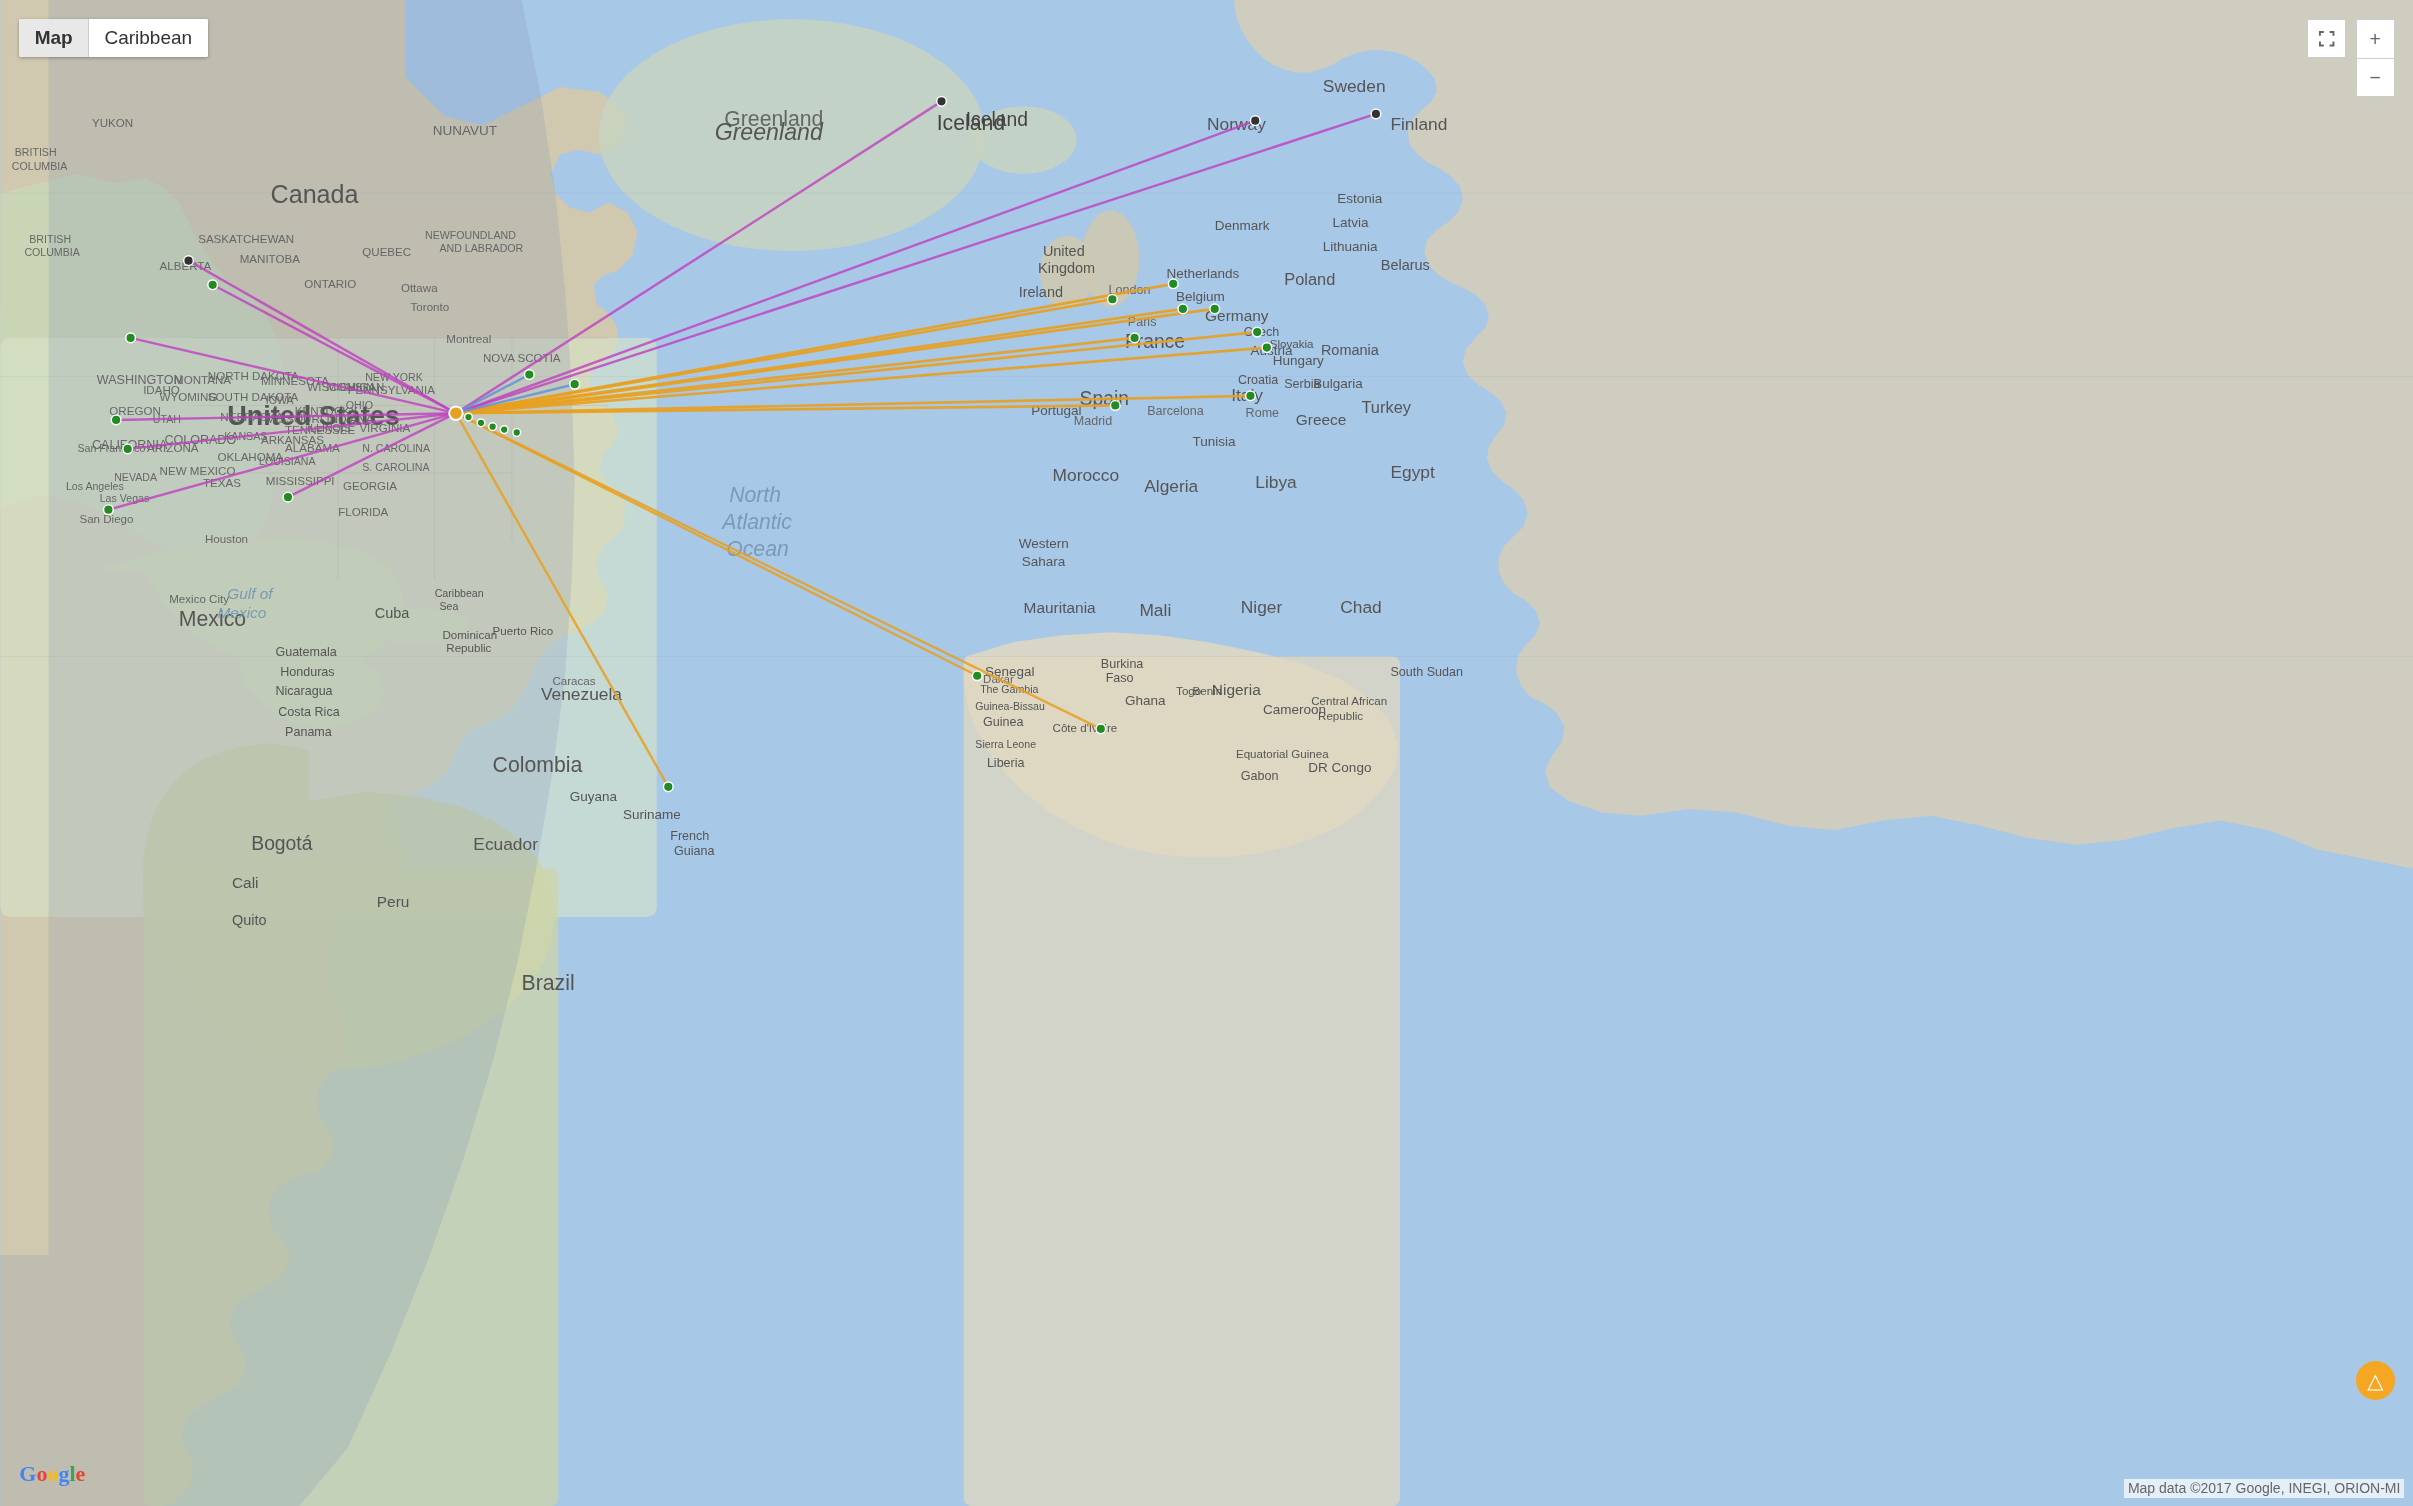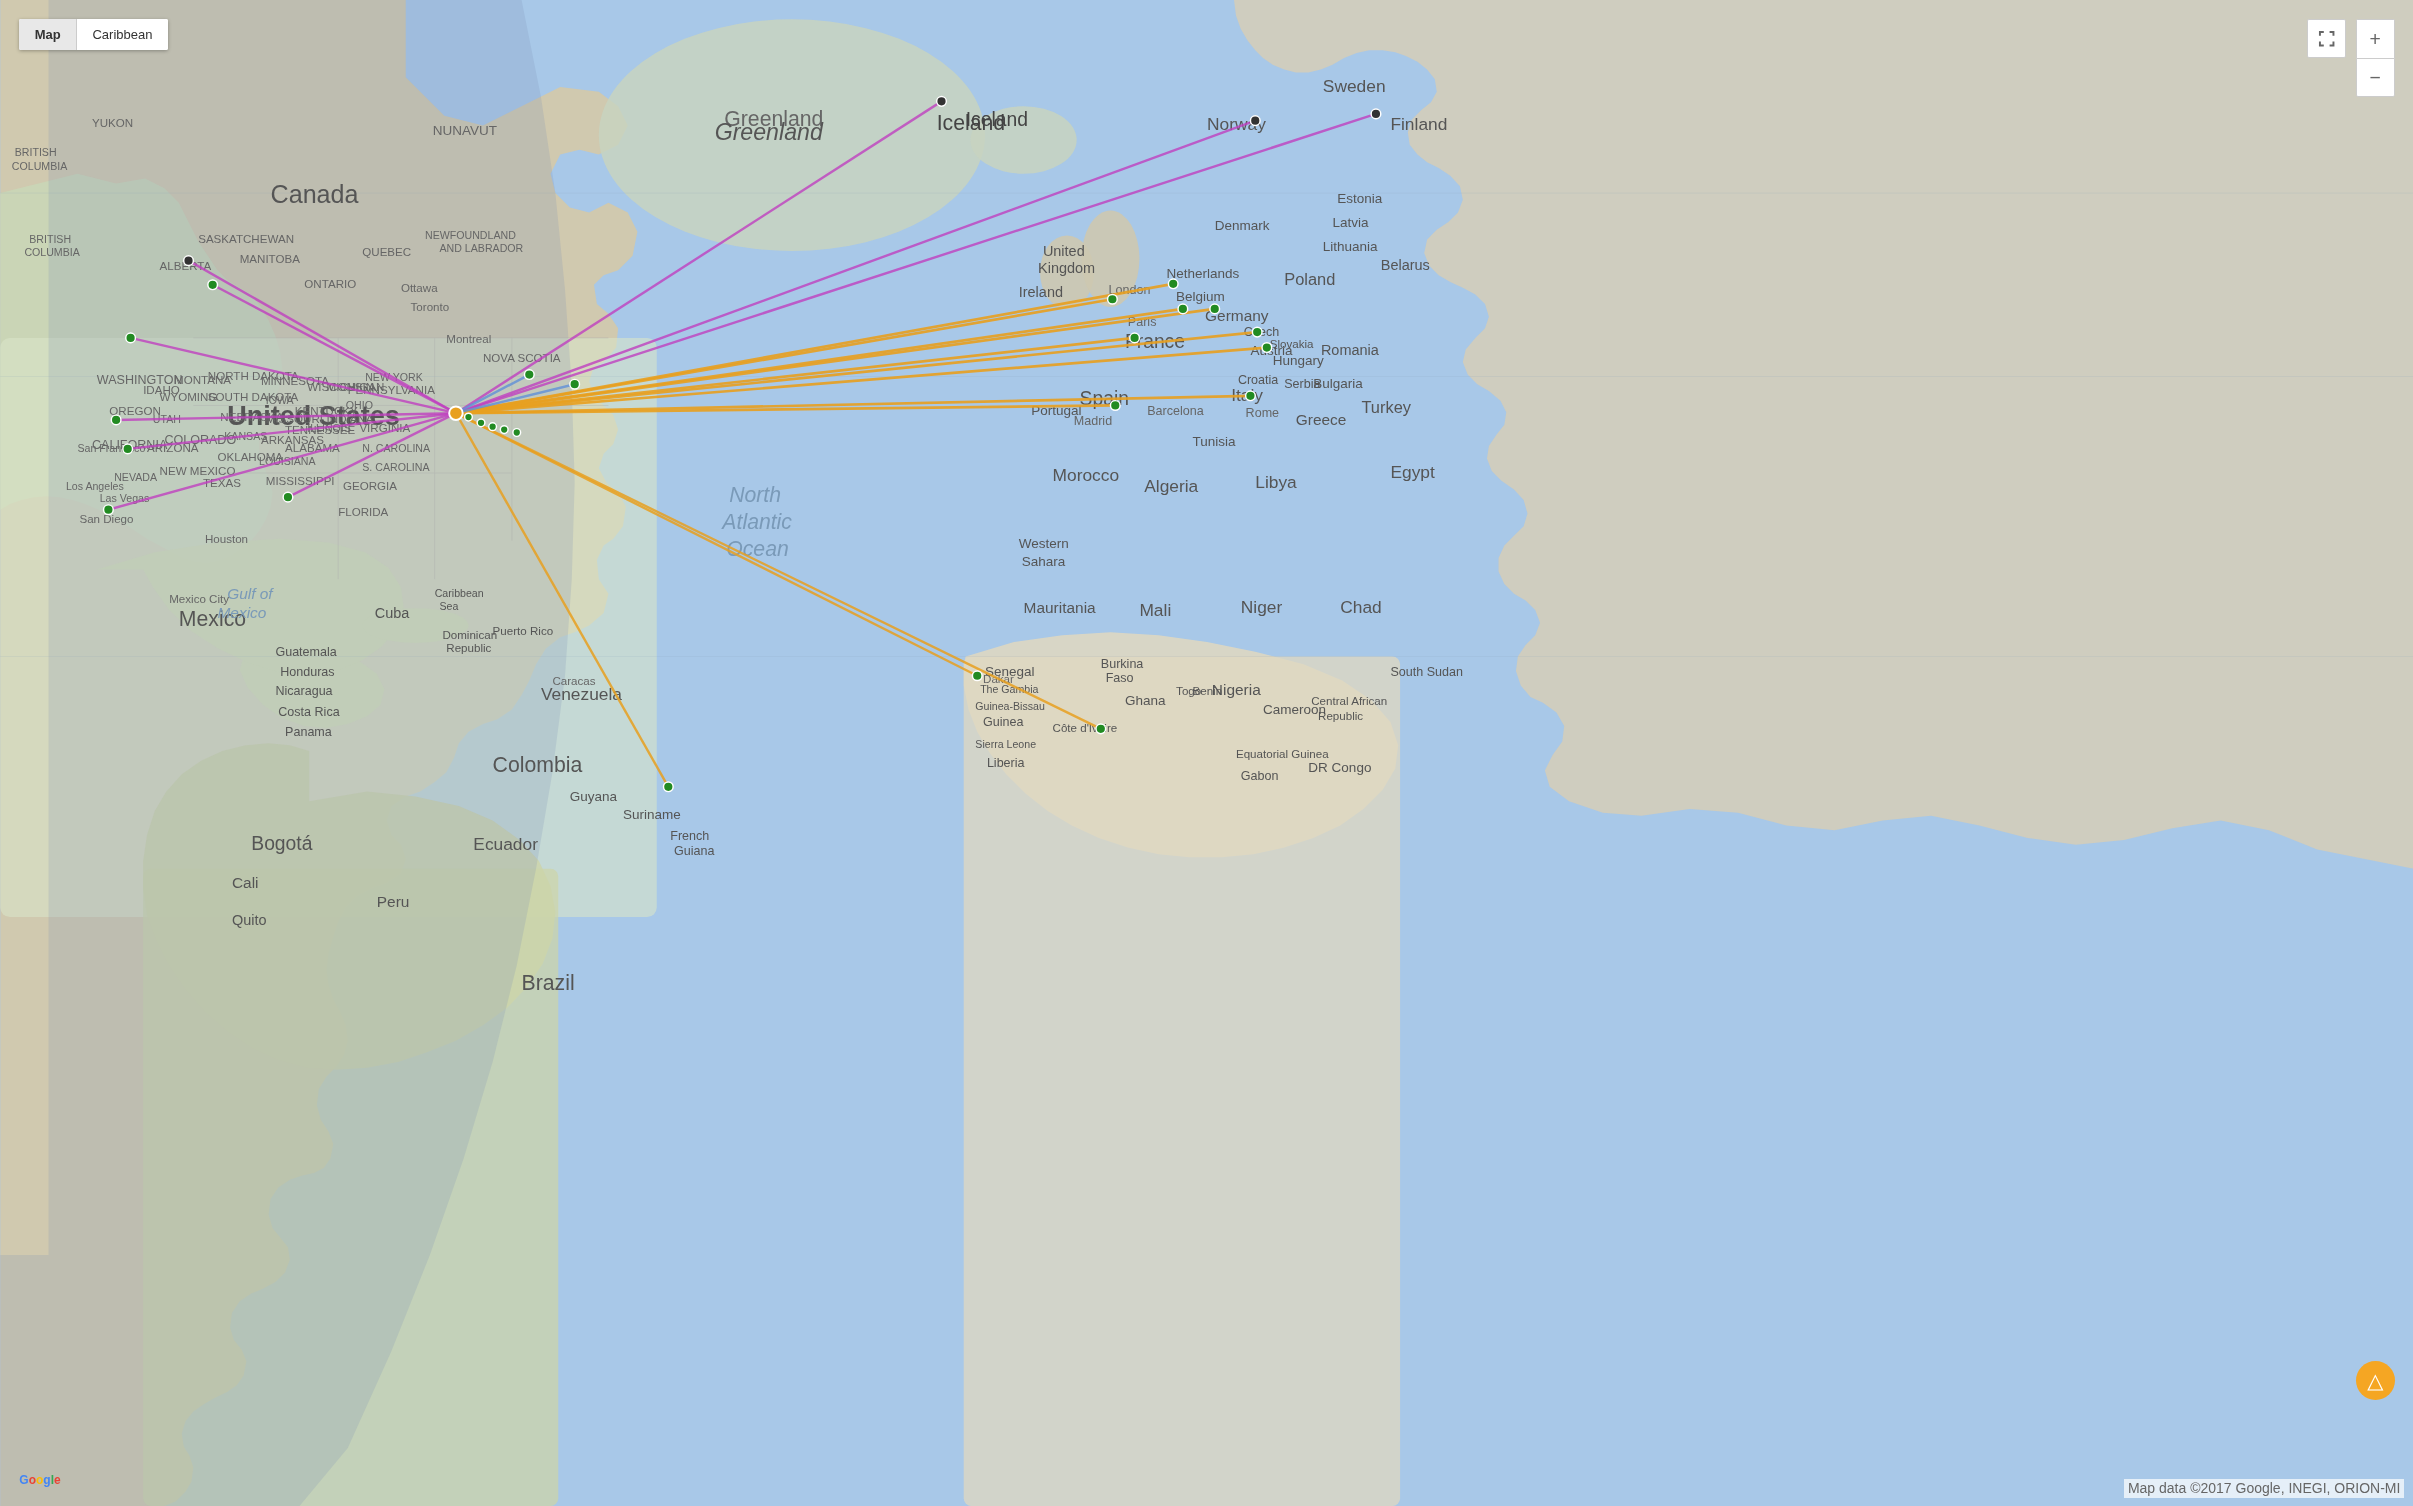--- a/index.html
+++ b/index.html
@@ -29,21 +29,21 @@
       display: flex;
       background: white;
       border-radius: 1.9px;
       box-shadow: 0 1px 3.9px rgba(0,0,0,0.3);
       overflow: hidden;
       z-index: 10;
     }
 
     .map-type-btn {
       padding: 7.7px 15.4px;
-      font-size: 13px;
+      font-size: 19px;
       cursor: pointer;
       border: none;
       background: white;
       color: #333;
       font-family: Arial, sans-serif;
     }
 
     .map-type-btn.active {
       background: #e8e8e8;
       font-weight: bold;
@@ -103,24 +103,24 @@
       justify-content: center;
       z-index: 10;
     }
 
     
     #google-logo {
       position: absolute;
       bottom: 19.3px;
       left: 19.3px;
       z-index: 10;
-      font-size: 12px;
+      font-size: 22px;
       font-weight: bold;
       color: #4285F4;
-      font-family: Liberation Sans, sans-serif;
+      font-family: Liberation Serif, serif;
     }
 
     #google-logo span:nth-child(1) { color: #4285F4; }
     #google-logo span:nth-child(2) { color: #EA4335; }
     #google-logo span:nth-child(3) { color: #FBBC05; }
     #google-logo span:nth-child(4) { color: #4285F4; }
     #google-logo span:nth-child(5) { color: #34A853; }
     #google-logo span:nth-child(6) { color: #EA4335; }
 
     

